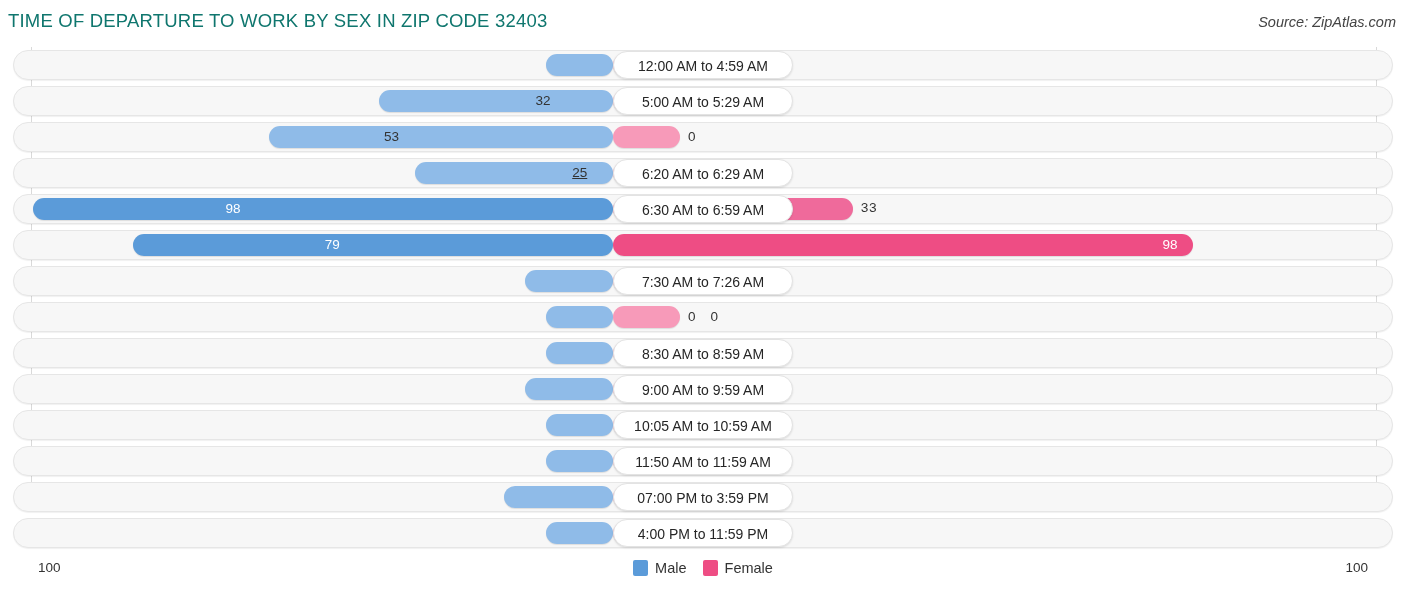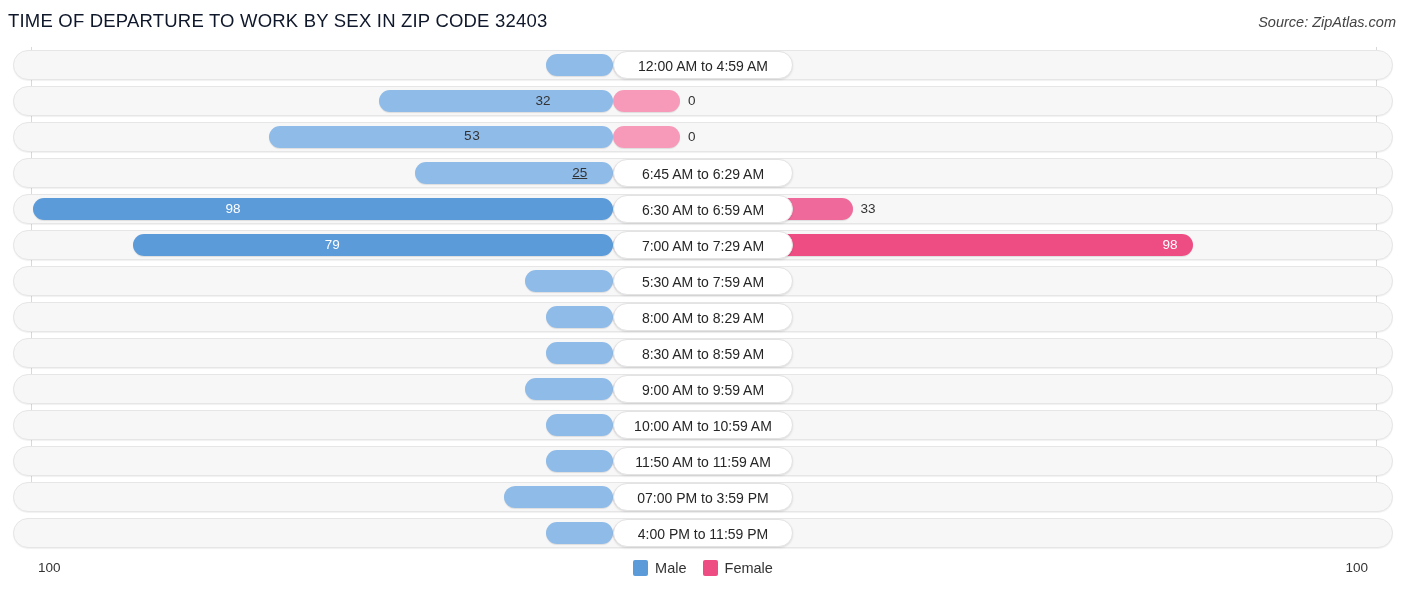--- a/index.html
+++ b/index.html
@@ -9,21 +9,21 @@
     font-family:"Liberation Sans","DejaVu Sans",sans-serif;
     color:#222;
     overflow:hidden;
   }
   .page{position:relative;width:1406px;height:595px;}
 
   
   .title{
     position:absolute;left:8px;top:10px;
     font-size:18.5px;letter-spacing:.2px;
-    color:#0f172a;font-weight:400;white-space:nowrap;
+    color:#0f766e;font-weight:400;white-space:nowrap;
   }
   .source{
     position:absolute;right:10px;top:14px;
     font-size:14.5px;font-style:italic;color:#444;
     white-space:nowrap;
   }
 
   
   .chart{
     position:absolute;left:0;top:47px;width:1346px;height:505px;padding-left:28px;
@@ -141,67 +141,66 @@
           <div class="val male" style="right: 688px;">0</div>
           <div class="val female" style="left: 708.92px;">4</div>
           <div class="pill">12:00 AM to 4:59 AM</div>
         </div>
         <div class="row">
           <div class="track"></div>
           <div class="bar male" style="width: 234.36px;"></div>
           <div class="bar female" style="width: 67px;"></div>
           <div class="val male" style="right: 855.36px; margin-left: 42px;">32</div>
           <div class="val female" style="left: 688px;">0</div>
+          <div class="pill">5:00 AM to 5:29 AM</div>
         </div>
         <div class="row">
           <div class="track"></div>
           <div class="bar male" style="width: 344.19px;"></div>
           <div class="bar female" style="width: 67px;"></div>
-          <div class="val male" style="right: 926px; font-family: Liberation Mono, monospace;">53</div>
+          <div class="val male" style="right: 1007px;">53</div>
           <div class="val female" style="left: 688px;">0</div>
         </div>
         <div class="row">
           <div class="track"></div>
           <div class="bar male" style="width: 197.75px;"></div>
           <div class="bar female" style="width: 93.15px;"></div>
           <div class="val male" style="right: 818.75px; text-decoration: underline;">25</div>
           <div class="val female" style="left: 714.15px;">5</div>
-          <div class="pill">6:45 AM to 6:29 AM</div>
+          <div class="pill">6:20 AM to 6:29 AM</div>
         </div>
         <div class="row">
           <div class="track"></div>
           <div class="bar male hi" style="width: 579.54px;"></div>
           <div class="bar female hi" style="width: 239.59px;"></div>
           <div class="val-in" style="left: 225.46px;">98</div>
-          <div class="val female" style="left: 860.59px;">33</div>
+          <div class="val female" style="left: 860.59px; font-family: Liberation Mono, monospace;">33</div>
           <div class="pill">6:30 AM to 6:59 AM</div>
         </div>
         <div class="row">
           <div class="track"></div>
           <div class="bar male hi" style="width: 480.17px;"></div>
           <div class="bar female hi2" style="width: 579.54px;"></div>
           <div class="val-in" style="left: 324.83px;">79</div>
           <div class="val-in" style="left: 1162.54px;">98</div>
-          <div class="pill">7:00 AM to 7:29 AM</div>
         </div>
         <div class="row">
           <div class="track"></div>
           <div class="bar male" style="width: 87.92px;"></div>
           <div class="bar female" style="width: 67px;"></div>
           <div class="val male" style="right: 708.92px;">4</div>
           <div class="val female" style="left: 688px;">0</div>
-          <div class="pill">5:30 AM to 7:59 AM</div>
-        </div>
-        <div class="row">
-          <div class="track"></div>
-          <div class="bar male" style="width: 67px;"></div>
-          <div class="bar female" style="width: 67px;"></div>
-          <div class="val male" style="right: 688px;">0</div>
-          <div class="val female" style="left: 688px;">0</div>
-          <div class="pill">8:00 AM to 8:29 AM</div>
+          <div class="pill">7:30 AM to 7:26 AM</div>
+        </div>
+        <div class="row">
+          <div class="track"></div>
+          <div class="bar male" style="width: 67px;"></div>
+          <div class="bar female" style="width: 67px;"></div>
+          <div class="val male" style="right: 688px;">0</div>
+          <div class="val female" style="left: 688px;">0</div>
         </div>
         <div class="row">
           <div class="track"></div>
           <div class="bar male" style="width: 67px;"></div>
           <div class="bar female" style="width: 67px;"></div>
           <div class="val male" style="right: 688px;">0</div>
           <div class="val female" style="left: 688px;">0</div>
           <div class="pill">8:30 AM to 8:59 AM</div>
         </div>
         <div class="row">
@@ -211,21 +210,21 @@
           <div class="val male" style="right: 708.92px;">4</div>
           <div class="val female" style="left: 719.38px;">6</div>
           <div class="pill">9:00 AM to 9:59 AM</div>
         </div>
         <div class="row">
           <div class="track"></div>
           <div class="bar male" style="width: 67px;"></div>
           <div class="bar female" style="width: 67px;"></div>
           <div class="val male" style="right: 688px;">0</div>
           <div class="val female" style="left: 688px;">0</div>
-          <div class="pill">10:00 AM to 10:59 AM</div>
+          <div class="pill">10:05 AM to 10:59 AM</div>
         </div>
         <div class="row">
           <div class="track"></div>
           <div class="bar male" style="width: 67px;"></div>
           <div class="bar female" style="width: 67px;"></div>
           <div class="val male" style="right: 688px;">0</div>
           <div class="val female" style="left: 688px;">0</div>
           <div class="pill">11:50 AM to 11:59 AM</div>
         </div>
         <div class="row">

